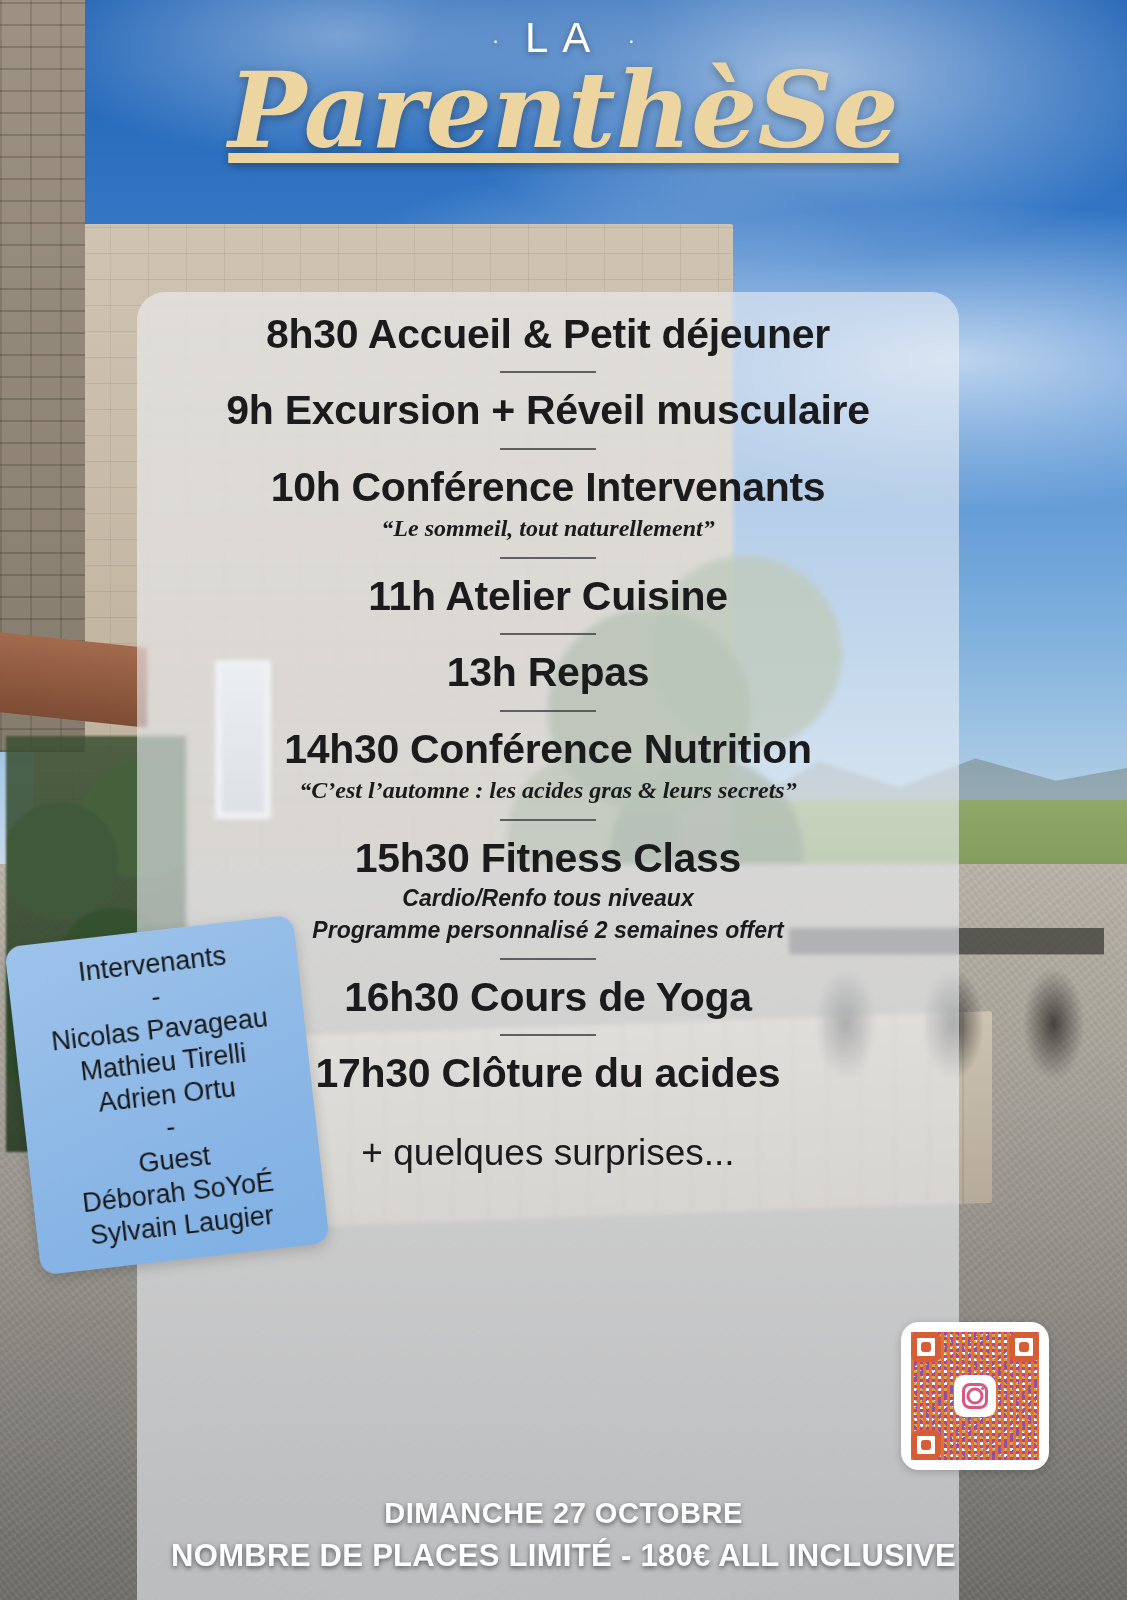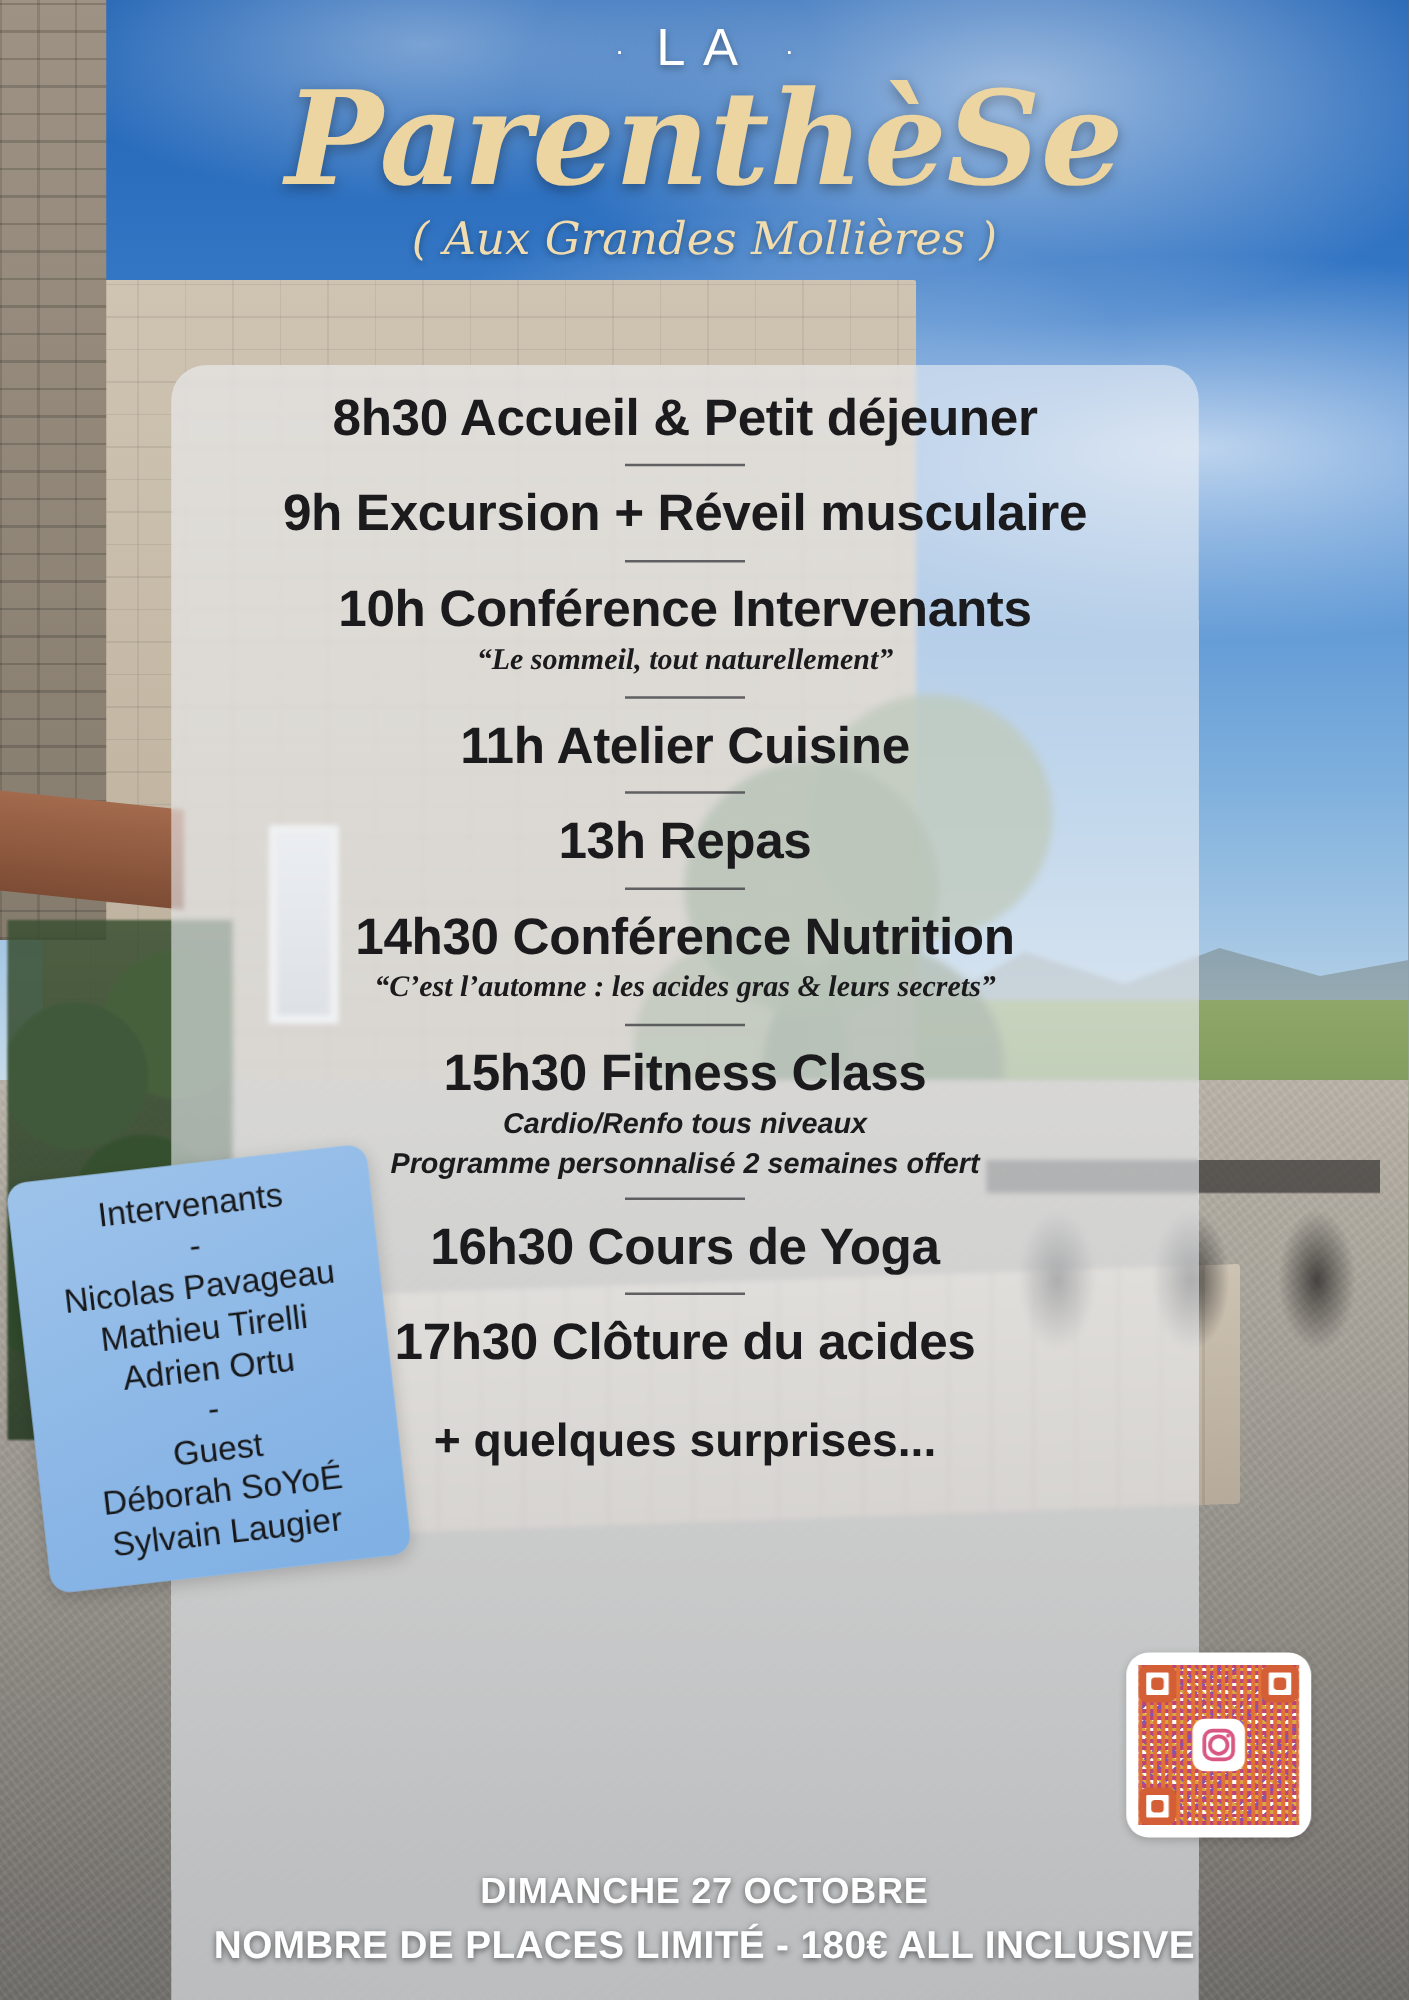--- a/index.html
+++ b/index.html
@@ -184,20 +184,21 @@
     font-style: italic;
     font-size: 104px;
     line-height: 1.05;
     font-weight: 700;
     margin-top: -6px;
     background: linear-gradient(180deg, #fdf4df 0%, #e9cf95 45%, #c9a košt 46%, #d8b778 70%, #f5e7c4 100%);
     -webkit-background-clip: text;
     background-clip: text;
     color: #ecd5a0;
     text-shadow: 0 3px 10px rgba(0,0,0,.35);
+    text-decoration: underline;
   }
   .logo-sub {
     font-family: "DejaVu Serif", serif;
     font-style: italic;
     font-size: 36px;
     margin-top: 6px;
     color: #f0dcae;
     text-shadow: 0 2px 6px rgba(0,0,0,.35);
   }
 
@@ -243,21 +244,21 @@
   }
   .divider {
     width: 96px;
     height: 2px;
     background: #4a4a4d;
     margin: 13px auto;
     opacity: .85;
   }
   .surprises {
     font-family: "Liberation Sans", sans-serif;
-    font-weight: 700;
+    font-weight: 400;
     font-size: 37px;
     color: #1b1b1d;
     margin-top: 34px;
   }
 
   
   .speakers {
     position: absolute;
     left: 22px;
     top: 930px;
@@ -404,21 +405,20 @@
   <div class="bg-shrub"></div>
   <div class="bg-furniture"></div>
 
   <div class="logo">
     <div class="logo-la">
       <span class="dot">·</span>
       <span>LA</span>
       <span class="dot">·</span>
     </div>
     <div class="logo-main">ParenthèSe</div>
-    <div class="logo-sub">( Aux Grandes Mollières )</div>
   </div>
 
   <div class="program-card">
 
     <div class="pitem">
       <div class="ptitle">8h30 Accueil &amp; Petit déjeuner</div>
     </div>
     <div class="divider"></div>
 
     <div class="pitem">

